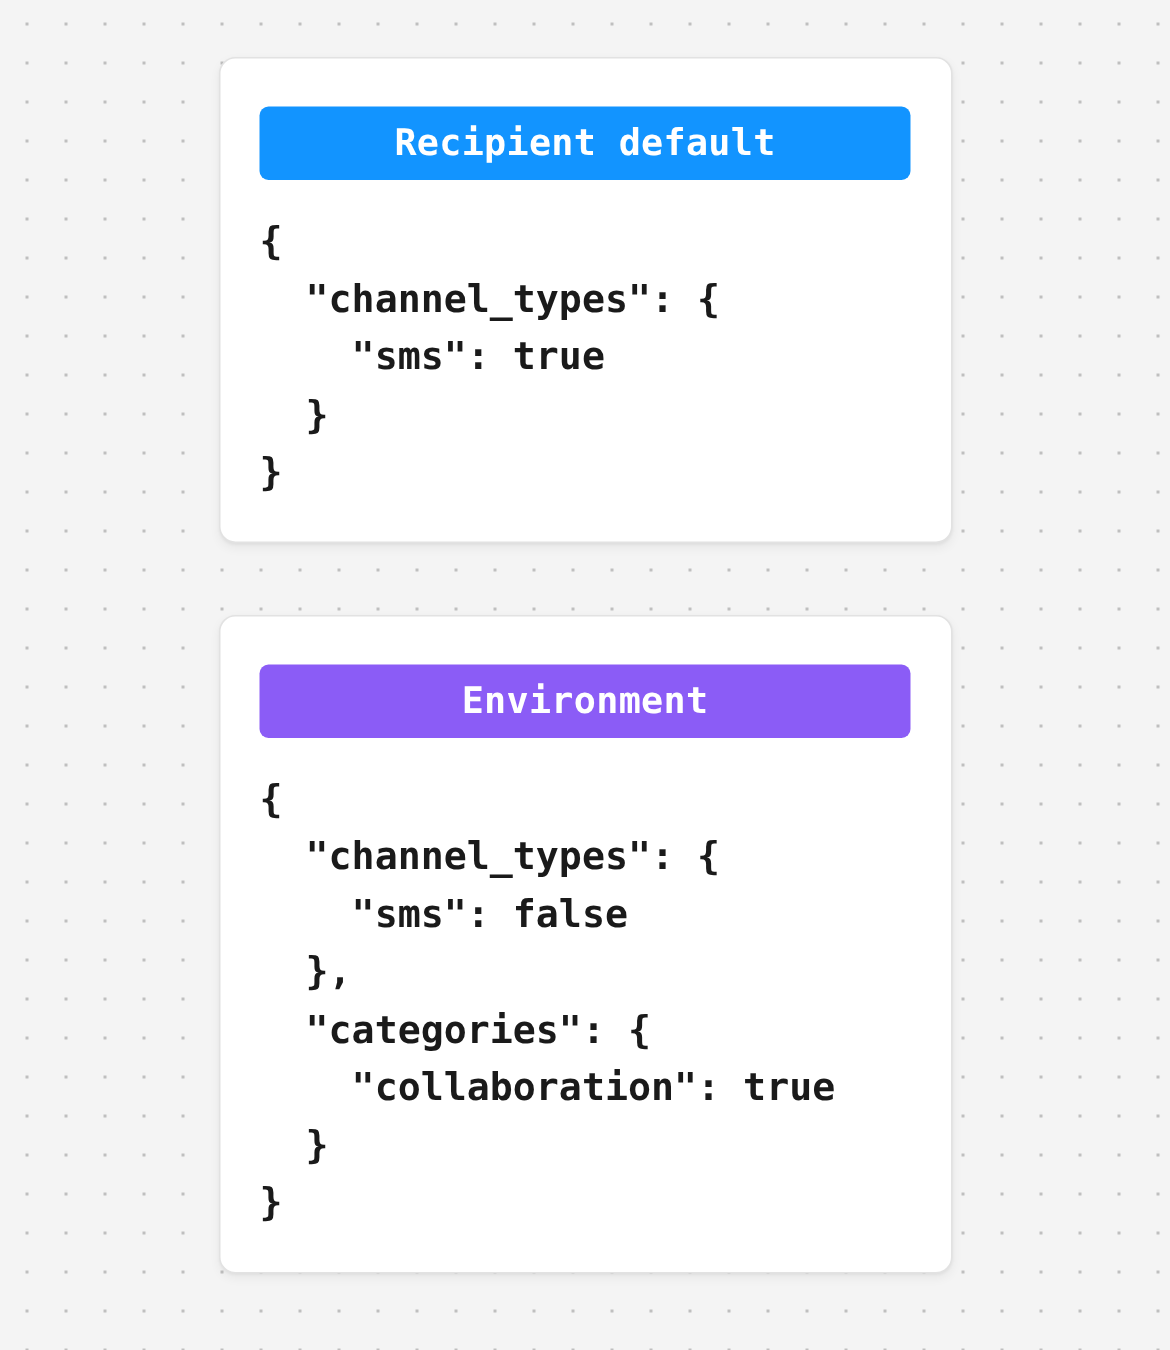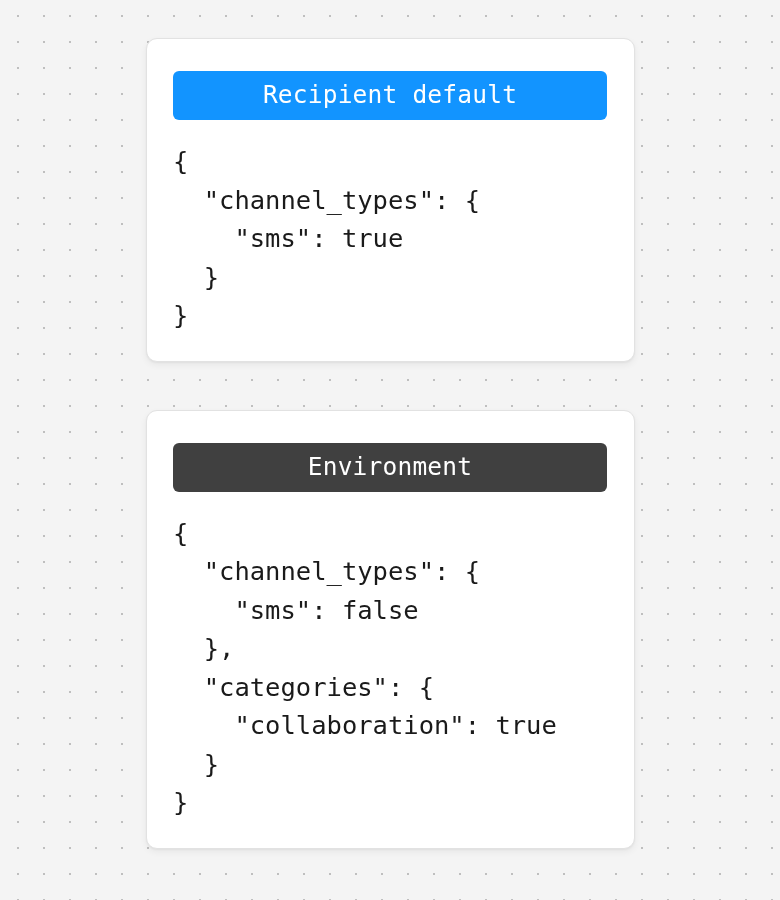--- a/index.html
+++ b/index.html
@@ -27,20 +27,21 @@
     background-position: 17px 15px;
     pointer-events: none;
   }
 
   
   #card-stack {
     position: absolute;
     left: 146px;
     top: 38px;
     width: 489px;
+    font-weight: bold;
   }
 
   .payload-card {
     position: relative;
     box-sizing: border-box;
     width: 489px;
     background: #ffffff;
     border: 1px solid #e2e2e2;
     border-radius: 11px;
     box-shadow: 0 1px 2px rgba(0, 0, 0, 0.045),
@@ -64,21 +65,21 @@
     color: #ffffff;
     font-family: "DejaVu Sans Mono", "Liberation Mono", monospace;
     font-size: 24.5px;
     line-height: 1;
     letter-spacing: 0.2px;
     white-space: nowrap;
     user-select: none;
   }
 
   .card-banner.banner-blue  { background-color: #1294ff; }
-  .card-banner.banner-green { background-color: #404040; }
+  .card-banner.banner-green { background-color: #8b5cf6; }
 
   
   .card-code {
     margin: 0;
     padding: 0;
     padding-top: 22px;
     font-family: "DejaVu Sans Mono", "Liberation Mono", monospace;
     font-size: 25.5px;
     line-height: 38.5px;
     color: #1a1a1a;

